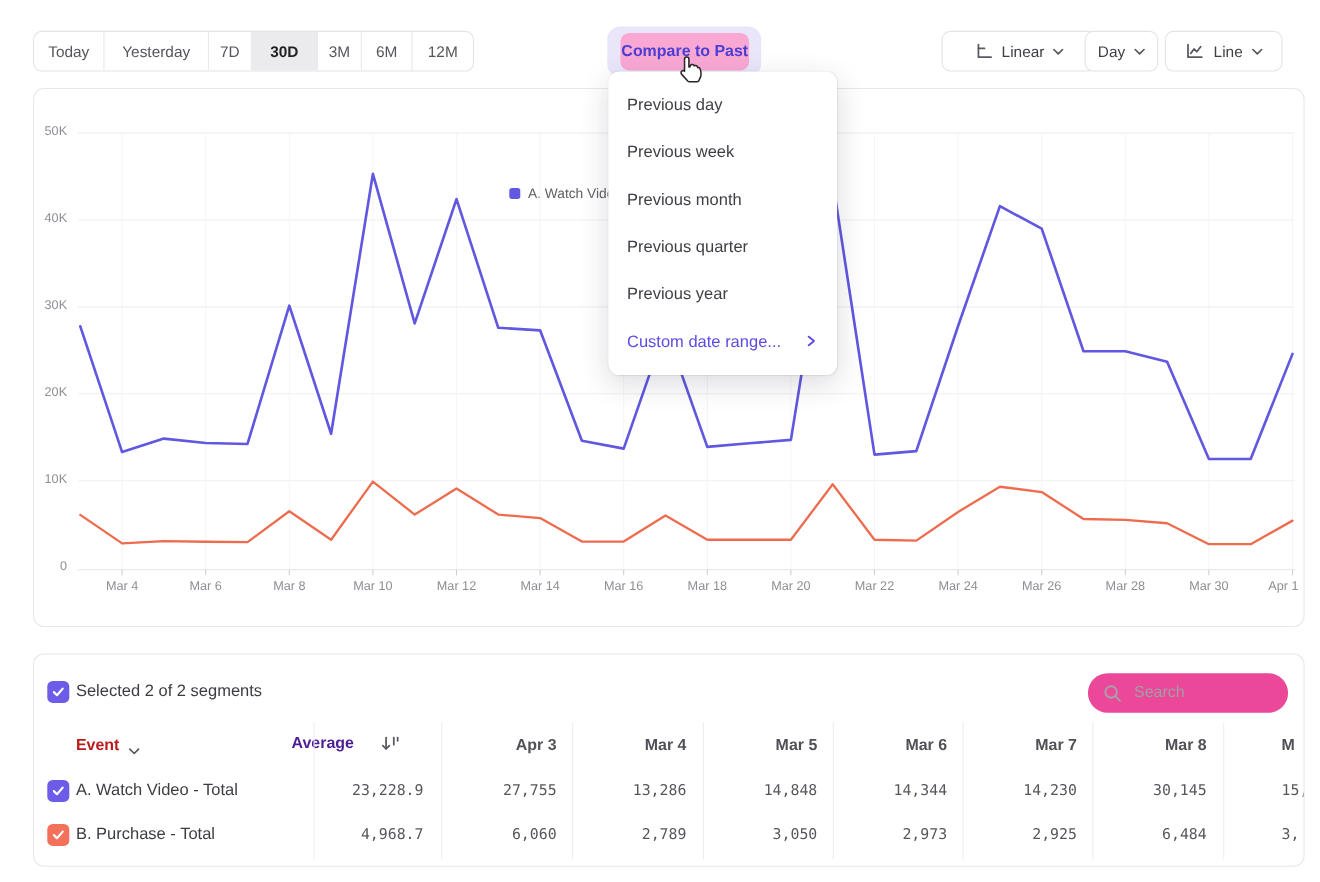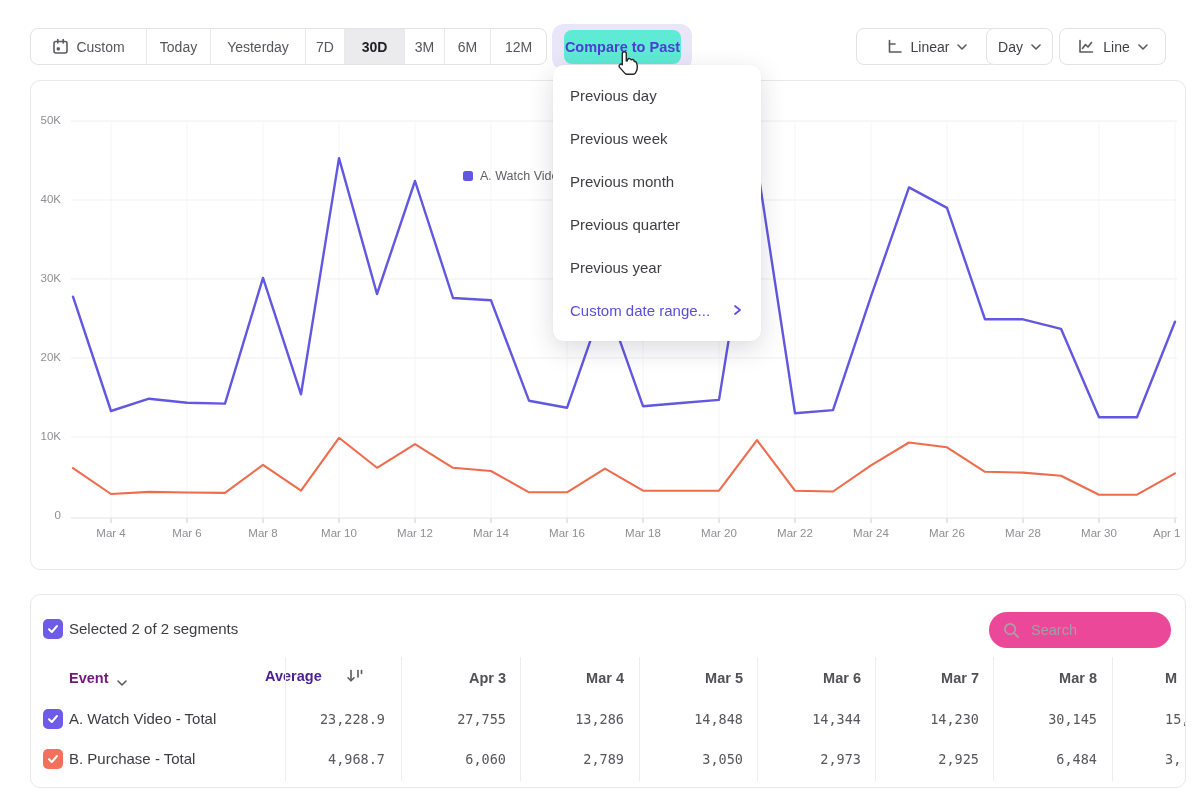--- a/index.html
+++ b/index.html
@@ -9,21 +9,21 @@
     -webkit-font-smoothing:antialiased;
   }
   
   .seg{position:absolute;left:30px;top:28px;height:37px;display:flex;
     border:1px solid #e3e3e6;border-radius:8px;background:#fff;box-sizing:border-box;overflow:hidden;}
   .seg-item{display:flex;align-items:center;justify-content:center;gap:7px;
     font-size:14px;color:#55555b;border-right:1px solid #e9e9ec;box-sizing:border-box;cursor:default;}
   .seg-item:last-child{border-right:none;}
   .seg-item.active{background:#ebebee;color:#1f1f24;font-weight:bold;}
   .halo{position:absolute;left:552px;top:24px;width:140px;height:46px;background:#eae6fa;border-radius:12px;}
-  .compare-btn{position:absolute;left:564px;top:30px;width:117px;height:34px;background:#5eead4;
+  .compare-btn{position:absolute;left:564px;top:30px;width:117px;height:34px;background:#f9a8d4;
     border-radius:8px;display:flex;align-items:center;justify-content:center;
     font-size:14.5px;font-weight:bold;color:#4b3ed3;}
   .tool-btn{position:absolute;top:28px;height:37px;border:1px solid #e3e3e6;border-radius:8px;
     display:flex;align-items:center;justify-content:center;gap:8px;font-size:14px;color:#3f3f45;
     background:#fff;box-sizing:border-box;}
   #btn-linear{left:856px;width:141px;}
   #btn-day{left:986px;width:67px;}
   #btn-line{left:1059px;width:107px;text-align:right;}
   .icon-stroke{stroke:#5a5a60;fill:none;stroke-width:1.6;stroke-linecap:round;stroke-linejoin:round;}
   
@@ -52,46 +52,37 @@
     align-items:center;justify-content:center;}
   .cb-purple{background:#6c5ce7;}
   .cb-orange{background:#f3705a;}
   .sel-label{position:absolute;left:38px;top:25px;font-size:15px;color:#3c3c42;}
   .search{position:absolute;left:958px;top:17px;width:182px;height:36px;background:#ec4899;
     border-radius:18px;display:flex;align-items:center;gap:9px;padding-left:14px;box-sizing:border-box;}
   .search input{border:none;background:transparent;outline:none;font-size:14.5px;color:#3c3c42;
     font-family:"Liberation Sans",sans-serif;width:130px;}
   .search input::placeholder{color:#9fa0a6;}
   .th{position:absolute;top:75px;width:100px;text-align:right;font-size:14.5px;font-weight:bold;color:#505056;}
-  .th-event{position:absolute;left:38px;top:75px;font-size:14.5px;font-weight:bold;color:#701a75;
+  .th-event{position:absolute;left:38px;top:75px;font-size:14.5px;font-weight:bold;color:#b91c1c;
     display:flex;align-items:flex-end;gap:8px;}
   .th-avg{position:absolute;left:234px;top:73px;width:120px;display:flex;justify-content:flex-start;
     align-items:center;gap:24px;font-size:14.5px;font-weight:bold;color:#4c1d95;}
   .row-label{position:absolute;left:38px;font-size:15px;color:#3c3c42;}
   .num{position:absolute;width:110px;text-align:right;
     font-family:"DejaVu Sans Mono",monospace;font-size:13.5px;color:#56565c;}
   .num-trunc{position:absolute;left:1134px;width:60px;text-align:left;
     font-family:"DejaVu Sans Mono",monospace;font-size:13.5px;color:#56565c;}
   .th-trunc{position:absolute;left:1134px;top:75px;width:60px;text-align:left;
     font-size:14.5px;font-weight:bold;color:#505056;}
   .vd{position:absolute;top:62px;height:124px;width:1px;background:#ededf0;}
 </style>
 </head>
 <body>
 
 <div class="seg">
-  <div class="seg-item" style="width:116px">
-    <svg width="17" height="17" viewBox="0 0 17 17">
-      <rect x="2" y="3.5" width="13" height="11.5" rx="2" class="icon-stroke"></rect>
-      <line x1="5.8" y1="1.5" x2="5.8" y2="5" class="icon-stroke"></line>
-      <line x1="11.2" y1="1.5" x2="11.2" y2="5" class="icon-stroke"></line>
-      <rect x="4.7" y="9.2" width="3.2" height="3.2" rx="0.8" fill="#5a5a60" stroke="none"></rect>
-    </svg>
-    <span>Custom</span>
-  </div>
   <div class="seg-item" style="width:64px">
       <span>Today</span>
     </div>
   <div class="seg-item" style="width:95px">
       <span>Yesterday</span>
     </div>
   <div class="seg-item" style="width:39px">
       <span>7D</span>
     </div>
   <div class="seg-item active" style="width:60px">

